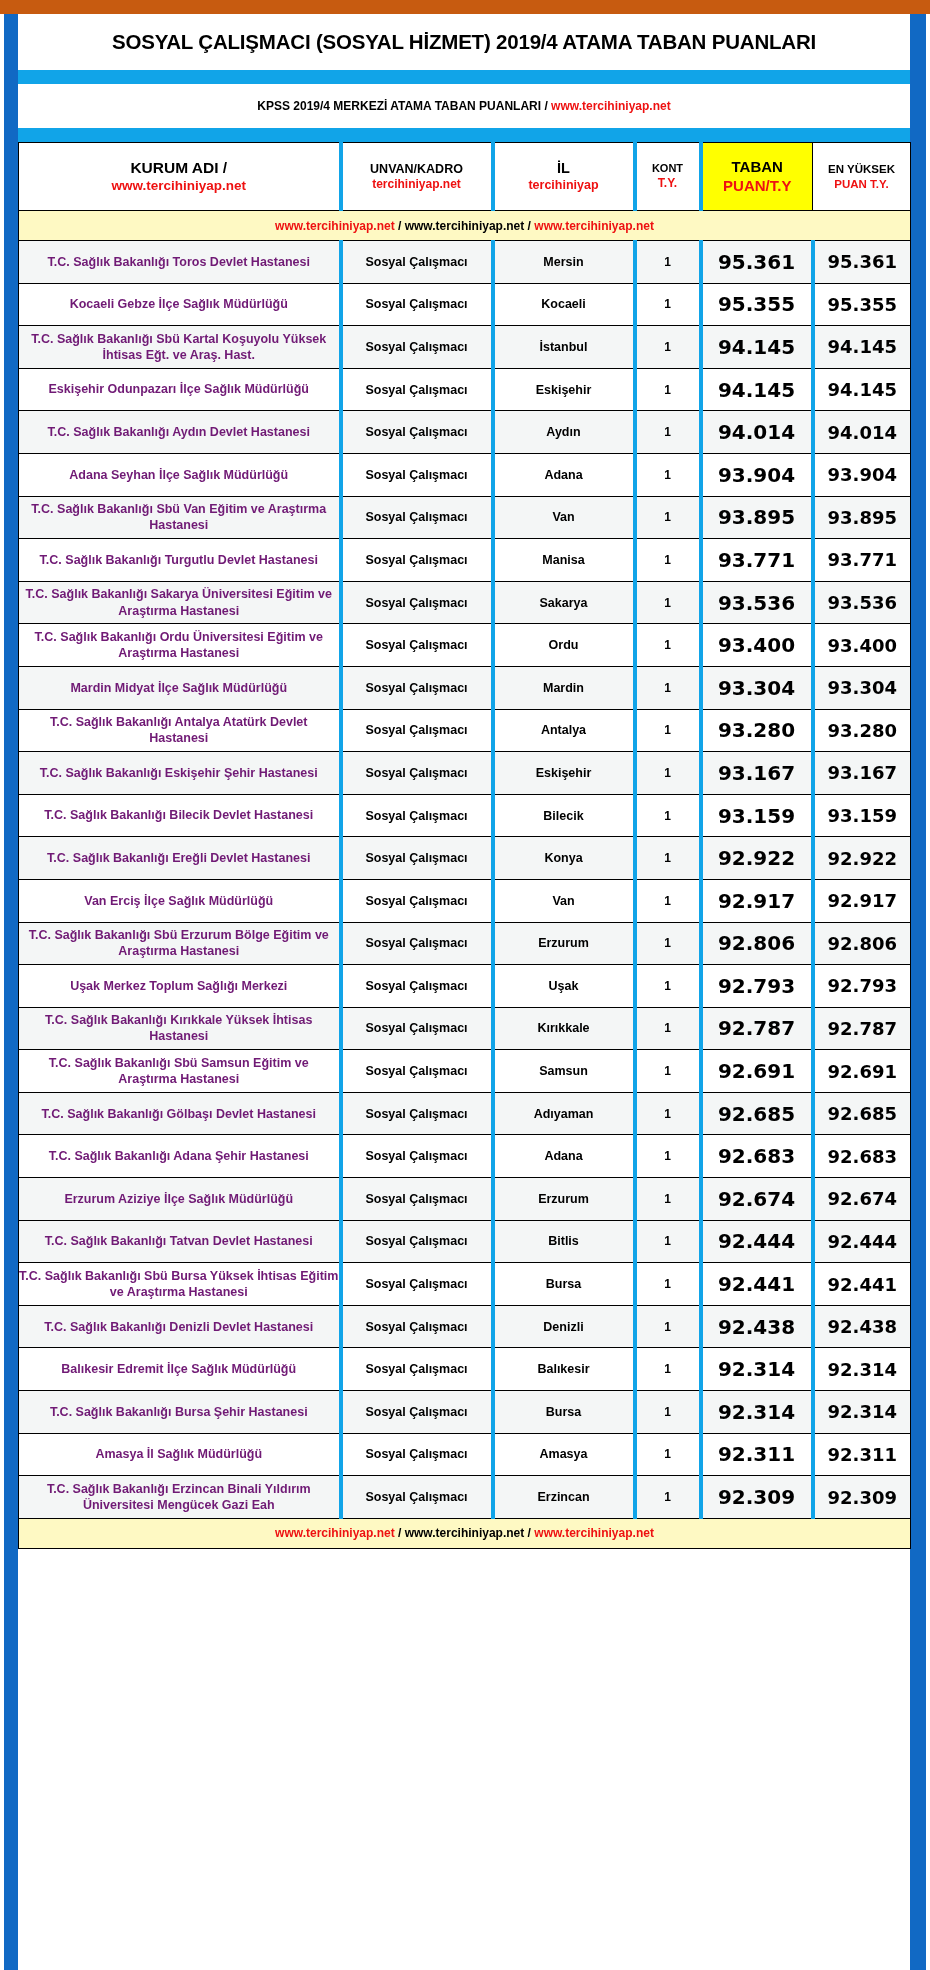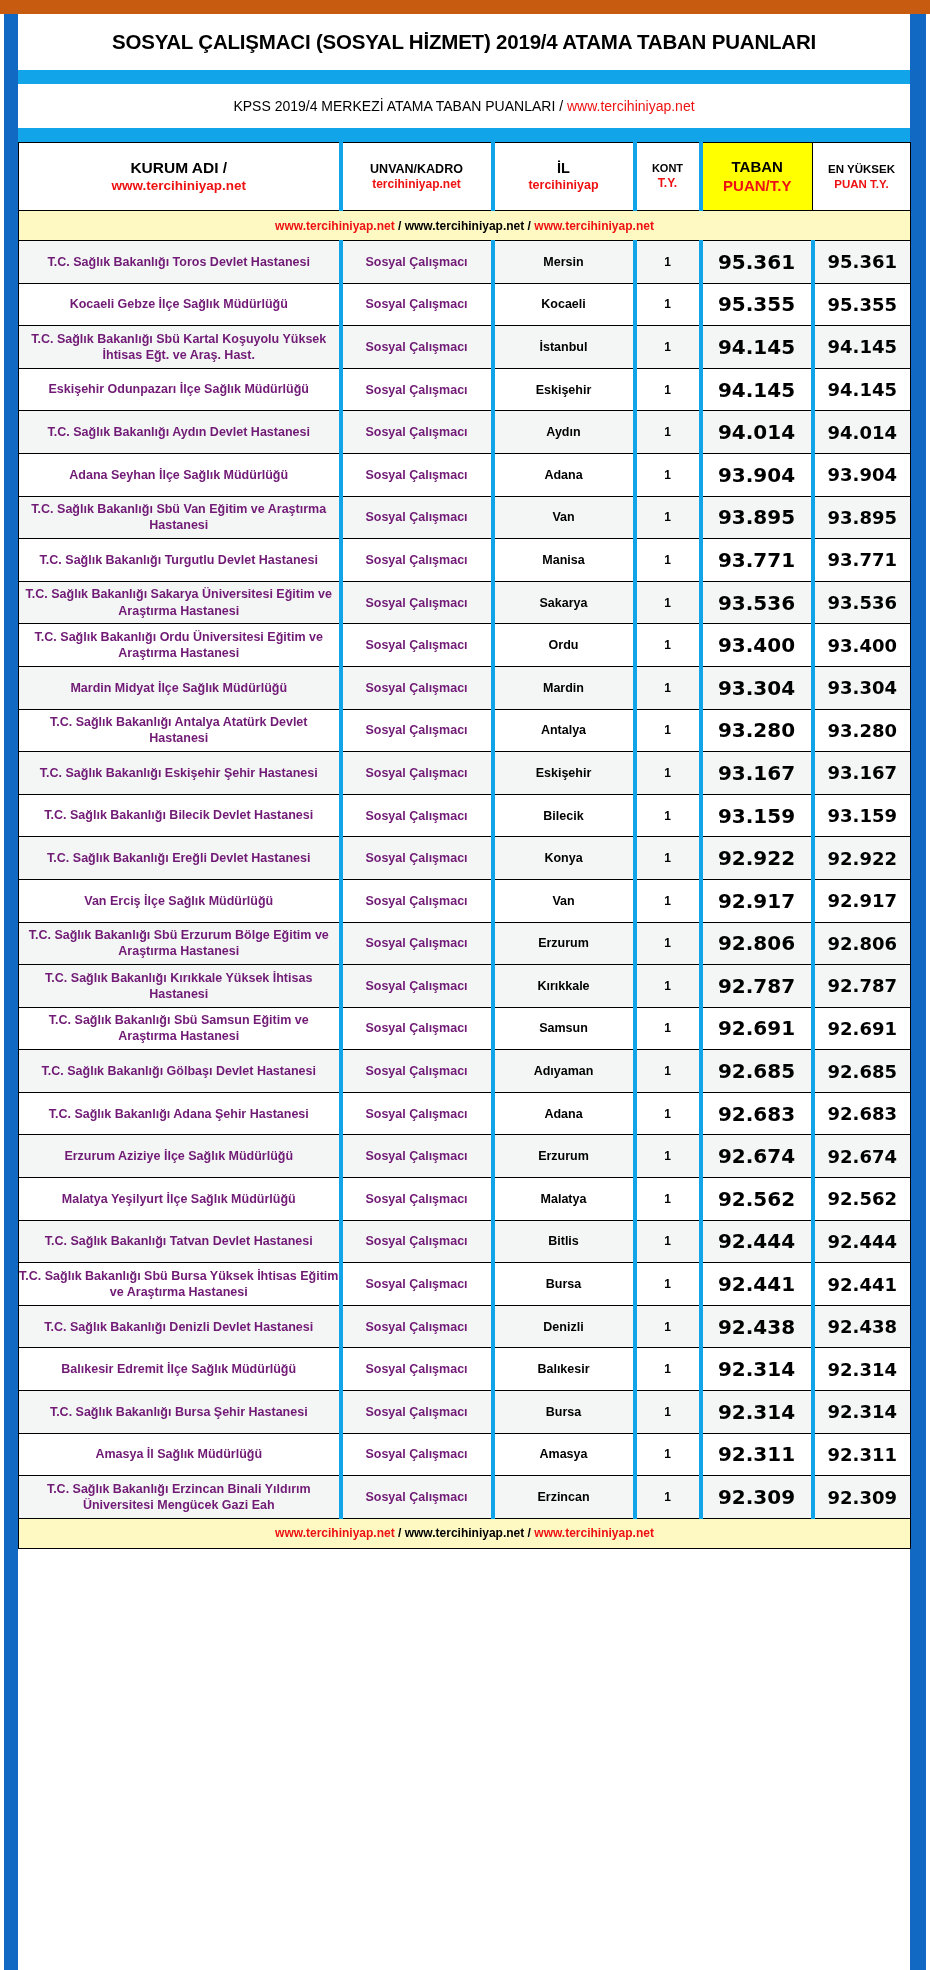--- a/index.html
+++ b/index.html
@@ -60,22 +60,22 @@
   }
   .blue-sep {
     width: 100%;
     height: 14px;
     background: #11a4e8;
   }
   #title-sub {
     height: 44px;
   }
   #title-sub .t {
-    font-size: 14px;
-    font-weight: normal;
+    font-size: 12px;
+    font-weight: bold;
     color: #000000;
     white-space: nowrap;
   }
   #title-sub .red { color: #ee1111; }
 
   
   table.grid {
     width: 892px;
     border-collapse: collapse;
     table-layout: fixed;
@@ -131,21 +131,21 @@
   
   tr.row td { height: 42.6px; text-align: center; }
   tr.row.alt td { background: #f4f6f6; }
   tr.row td { background: #ffffff; }
   tr.row.alt td { background: #f4f6f6; }
 
   td.kurum {
     font-size: 12.5px; font-weight: bold; color: #701a75;
     padding: 2px 6px; line-height: 1.3;
   }
-  td.unvan { font-size: 12.5px; font-weight: bold; color: #701a75; }
+  td.unvan { font-size: 12.5px; font-weight: bold; color: #000000; }
   td.il { font-size: 12.5px; font-weight: bold; color: #000000; }
   td.kont { font-size: 12px; font-weight: bold; color: #000000; }
   td.taban {
     font-size: 20px; font-weight: bold; color: #000000;
     font-family: "DejaVu Sans", sans-serif;
   }
   td.enyuksek {
     font-size: 18px; font-weight: bold; color: #000000;
     font-family: "DejaVu Sans", sans-serif;
   }
@@ -348,20 +348,28 @@
             <td class="enyuksek sep-l">92.917</td>
           </tr>
           <tr class="row alt">
             <td class="kurum">T.C. Sağlık Bakanlığı Sbü Erzurum Bölge Eğitim ve Araştırma Hastanesi</td>
             <td class="unvan sep-l">Sosyal Çalışmacı</td>
             <td class="il sep-l">Erzurum</td>
             <td class="kont sep-l">1</td>
             <td class="taban sep-l">92.806</td>
             <td class="enyuksek sep-l">92.806</td>
           </tr>
+          <tr class="row">
+            <td class="kurum">Uşak Merkez Toplum Sağlığı Merkezi</td>
+            <td class="unvan sep-l">Sosyal Çalışmacı</td>
+            <td class="il sep-l">Uşak</td>
+            <td class="kont sep-l">1</td>
+            <td class="taban sep-l">92.793</td>
+            <td class="enyuksek sep-l">92.793</td>
+          </tr>
           <tr class="row alt">
             <td class="kurum">T.C. Sağlık Bakanlığı Kırıkkale Yüksek İhtisas Hastanesi</td>
             <td class="unvan sep-l">Sosyal Çalışmacı</td>
             <td class="il sep-l">Kırıkkale</td>
             <td class="kont sep-l">1</td>
             <td class="taban sep-l">92.787</td>
             <td class="enyuksek sep-l">92.787</td>
           </tr>
           <tr class="row">
             <td class="kurum">T.C. Sağlık Bakanlığı Sbü Samsun Eğitim ve Araştırma Hastanesi</td>
@@ -387,28 +395,20 @@
             <td class="taban sep-l">92.683</td>
             <td class="enyuksek sep-l">92.683</td>
           </tr>
           <tr class="row alt">
             <td class="kurum">Erzurum Aziziye İlçe Sağlık Müdürlüğü</td>
             <td class="unvan sep-l">Sosyal Çalışmacı</td>
             <td class="il sep-l">Erzurum</td>
             <td class="kont sep-l">1</td>
             <td class="taban sep-l">92.674</td>
             <td class="enyuksek sep-l">92.674</td>
-          </tr>
-          <tr class="row">
-            <td class="kurum">Malatya Yeşilyurt İlçe Sağlık Müdürlüğü</td>
-            <td class="unvan sep-l">Sosyal Çalışmacı</td>
-            <td class="il sep-l">Malatya</td>
-            <td class="kont sep-l">1</td>
-            <td class="taban sep-l">92.562</td>
-            <td class="enyuksek sep-l">92.562</td>
           </tr>
           <tr class="row alt">
             <td class="kurum">T.C. Sağlık Bakanlığı Tatvan Devlet Hastanesi</td>
             <td class="unvan sep-l">Sosyal Çalışmacı</td>
             <td class="il sep-l">Bitlis</td>
             <td class="kont sep-l">1</td>
             <td class="taban sep-l">92.444</td>
             <td class="enyuksek sep-l">92.444</td>
           </tr>
           <tr class="row">

